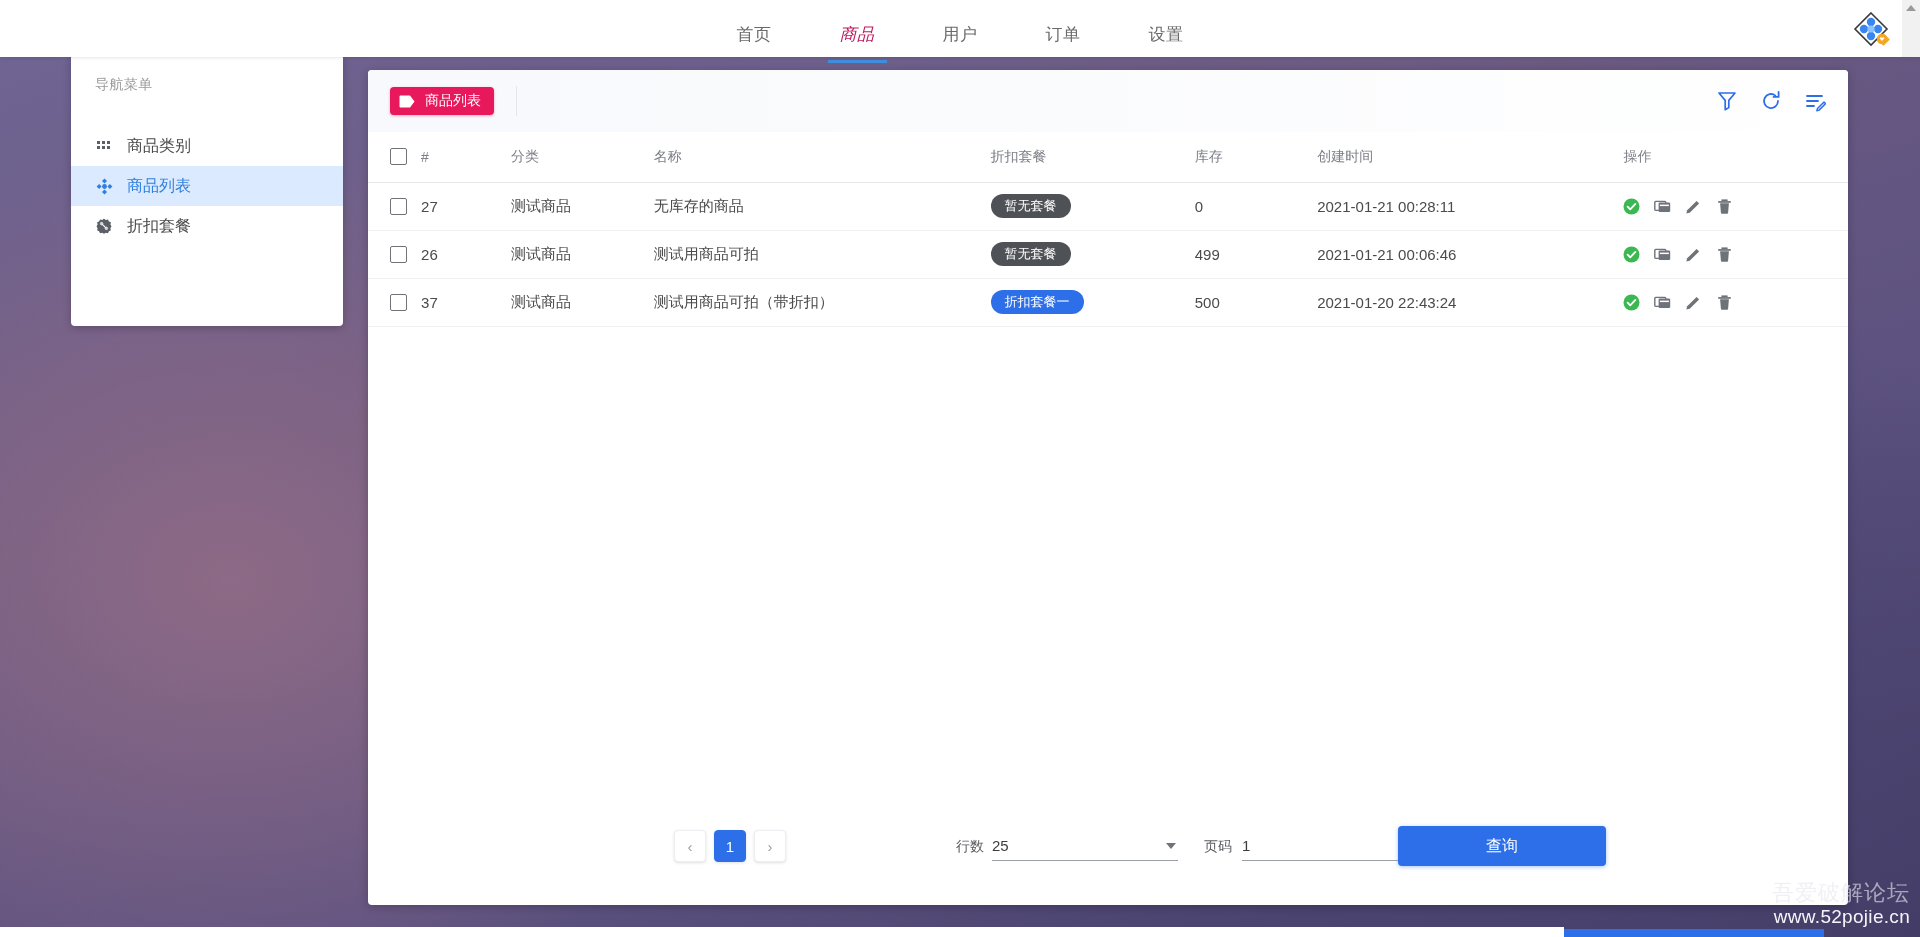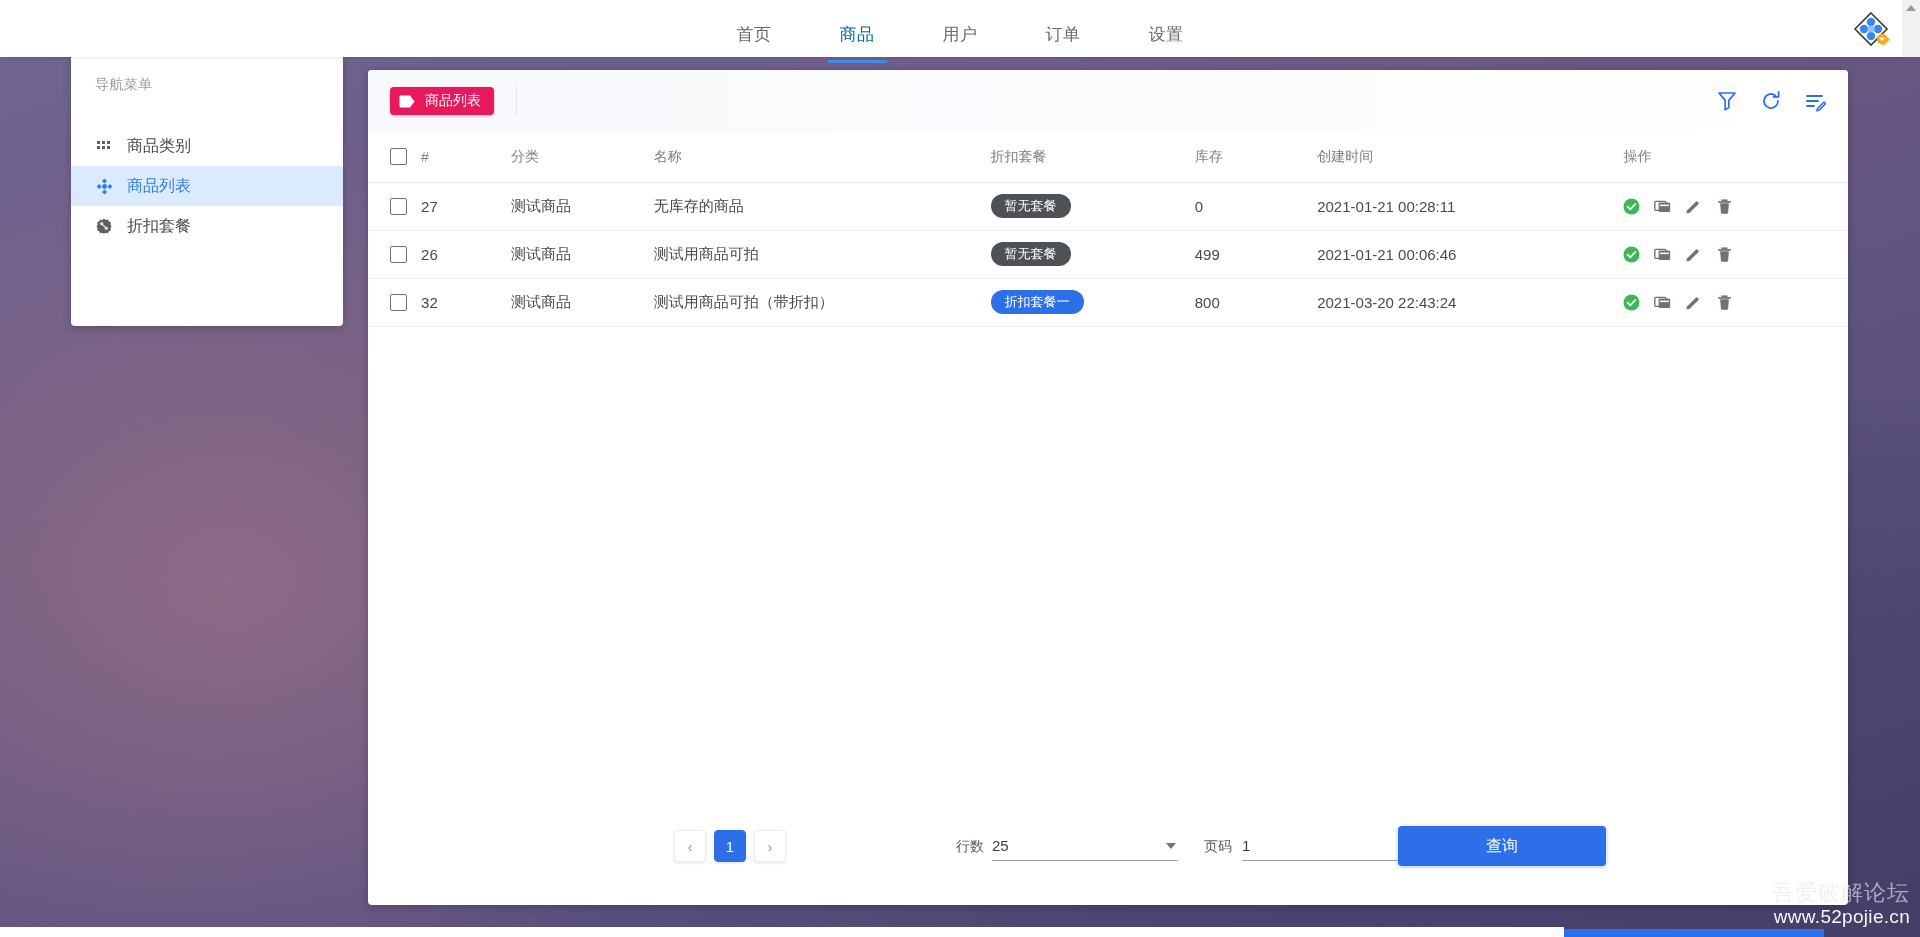--- a/index.html
+++ b/index.html
@@ -26,21 +26,21 @@
     z-index: 30;
   }
   .nav { display: flex; align-items: stretch; height: 46px; }
   .nav-item {
     display: flex; align-items: center; justify-content: center;
     height: 57px; padding: 0 34px;
     font-size: 17px; color: #6a6a6a; letter-spacing: .5px;
     cursor: pointer; position: relative;
     white-space: nowrap;
   }
-  .nav-item.active { color: #0369a1; }
+  .nav-item.active { color: #be185d; font-style: italic; }
   .nav-item.active::after {
     content: ""; position: absolute; left: 22px; right: 22px; bottom: 0;
     height: 3px; background: #3f8ede;
   }
 
   .logo {
     position: absolute; right: 30px; top: 10px;
     width: 38px; height: 38px;
   }
   .logo svg { display: block; }
@@ -424,28 +424,28 @@
               <path d="M4.1 5.2 h8.8 l-.8 9.6 a1 1 0 0 1 -1 .9 h-5.2 a1 1 0 0 1 -1 -.9 z" fill="#6e7279"></path>
             </svg>
           </div>
         </td>
       </tr>
 
       <tr>
         <td class="c-chk">
           <span class="ckbox"></span>
         </td>
-        <td class="c-id">32</td>
+        <td class="c-id">37</td>
         <td class="c-cat">测试商品</td>
         <td class="c-name">测试用商品可拍（带折扣）</td>
         <td class="c-pkg">
           <span class="badge badge-pkg">折扣套餐一</span>
         </td>
-        <td class="c-stk">800</td>
-        <td class="c-time">2021-03-20 22:43:24</td>
+        <td class="c-stk">500</td>
+        <td class="c-time">2021-01-20 22:43:24</td>
         <td class="c-act">
           <div class="acts">
             <svg class="act-ico" viewBox="0 0 17 17">
               <circle cx="8.5" cy="8.5" r="8" fill="#3cb852"></circle>
               <path d="M4.6 8.7 l2.6 2.6 5.2 -5.4" fill="none" stroke="#fff" stroke-width="1.8" stroke-linecap="round" stroke-linejoin="round"></path>
             </svg>
             <svg class="act-ico" viewBox="0 0 17 17">
               <rect x="0.8" y="3.4" width="11" height="9" rx="1" fill="none" stroke="#6e7279" stroke-width="1.4"></rect>
               <rect x="4.6" y="4.6" width="11.6" height="9.4" rx="1.2" fill="#6e7279"></rect>
               <rect x="5.9" y="6.6" width="9" height="1.5" fill="#ffffff"></rect>

